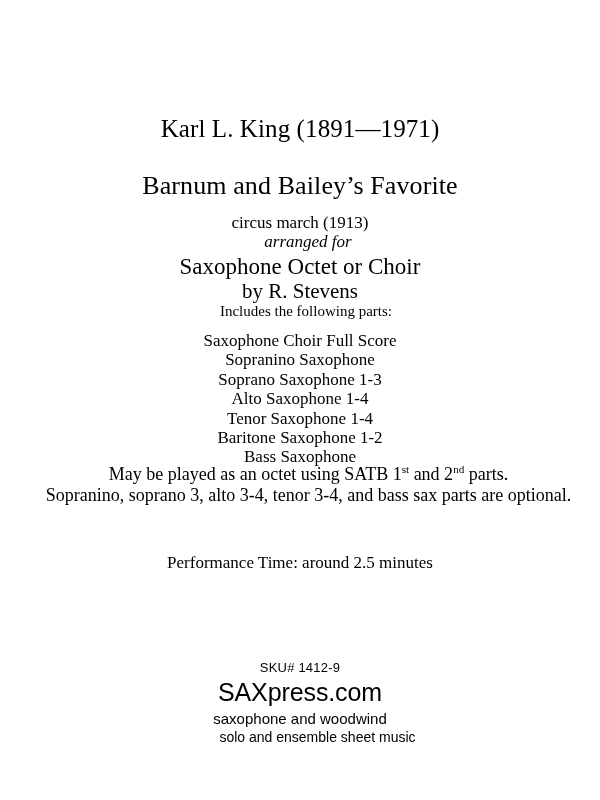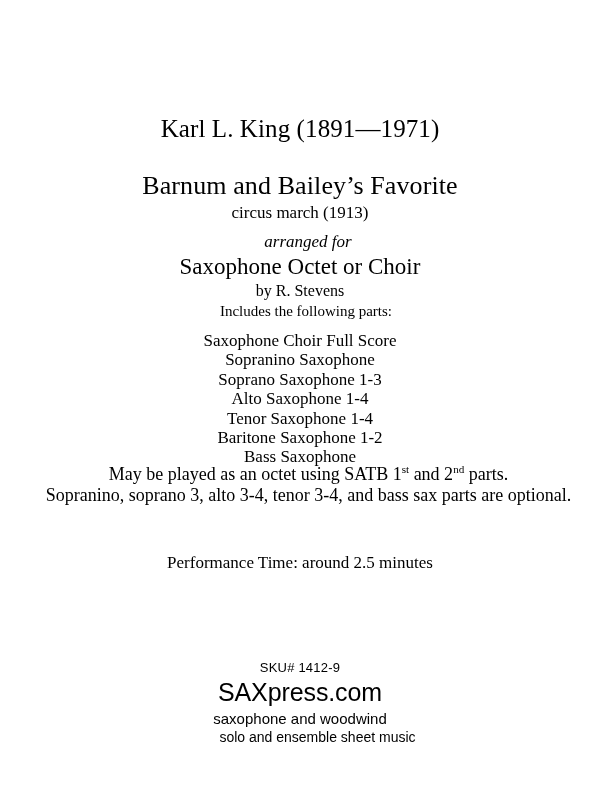--- a/index.html
+++ b/index.html
@@ -41,41 +41,41 @@
     top: 170px; left: 0; right: 0;
   }
   .title {
     font-size: 26px;
     line-height: 31px;
     letter-spacing: .1px;
   }
   .subtitle {
     font-size: 17px;
     line-height: 21px;
-    margin-top: 1px;
+    margin-top: 11px;
   }
 
   
   .arr-block {
     position: absolute;
     top: 231px; left: 0; right: 0;
   }
   .arranged-for {
     font-style: italic;
     font-size: 17px;
     line-height: 21px;
     padding-left: 16px;
   }
   .ensemble {
     font-size: 23px;
     line-height: 28px;
     margin-top: 1px;
   }
   .arranger {
-    font-size: 16px;
+    font-size: 21px;
     line-height: 20px;
     margin-top: 0px;
   }
 
   
   .includes {
     position: absolute;
     top: 302px; left: 12px; right: 0;
     font-size: 15px;
     line-height: 19px;

